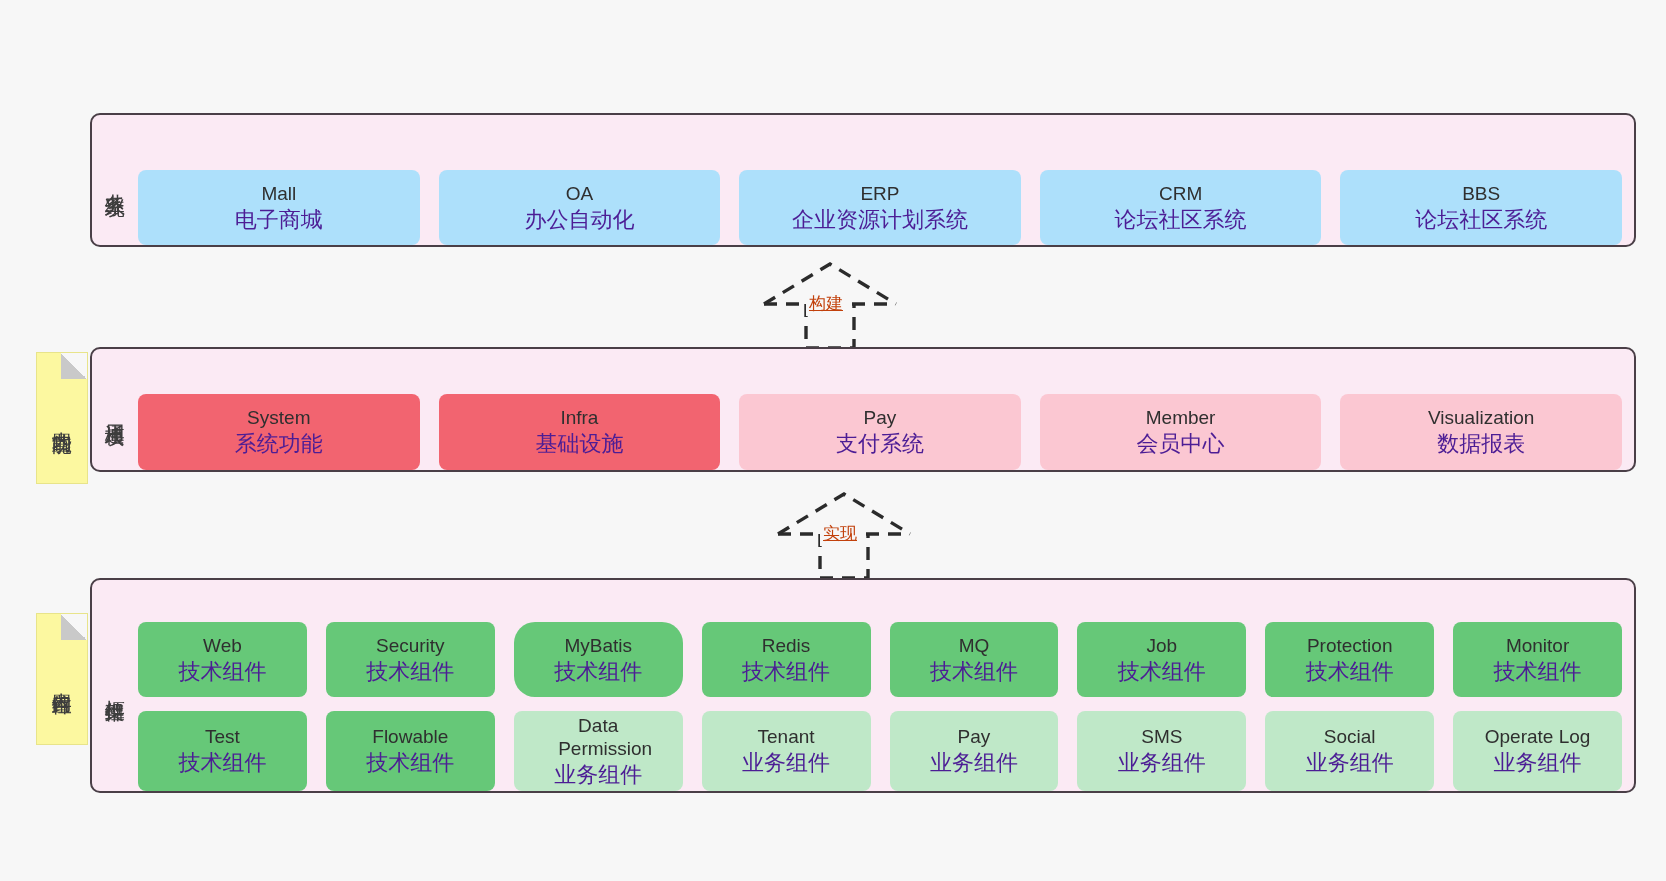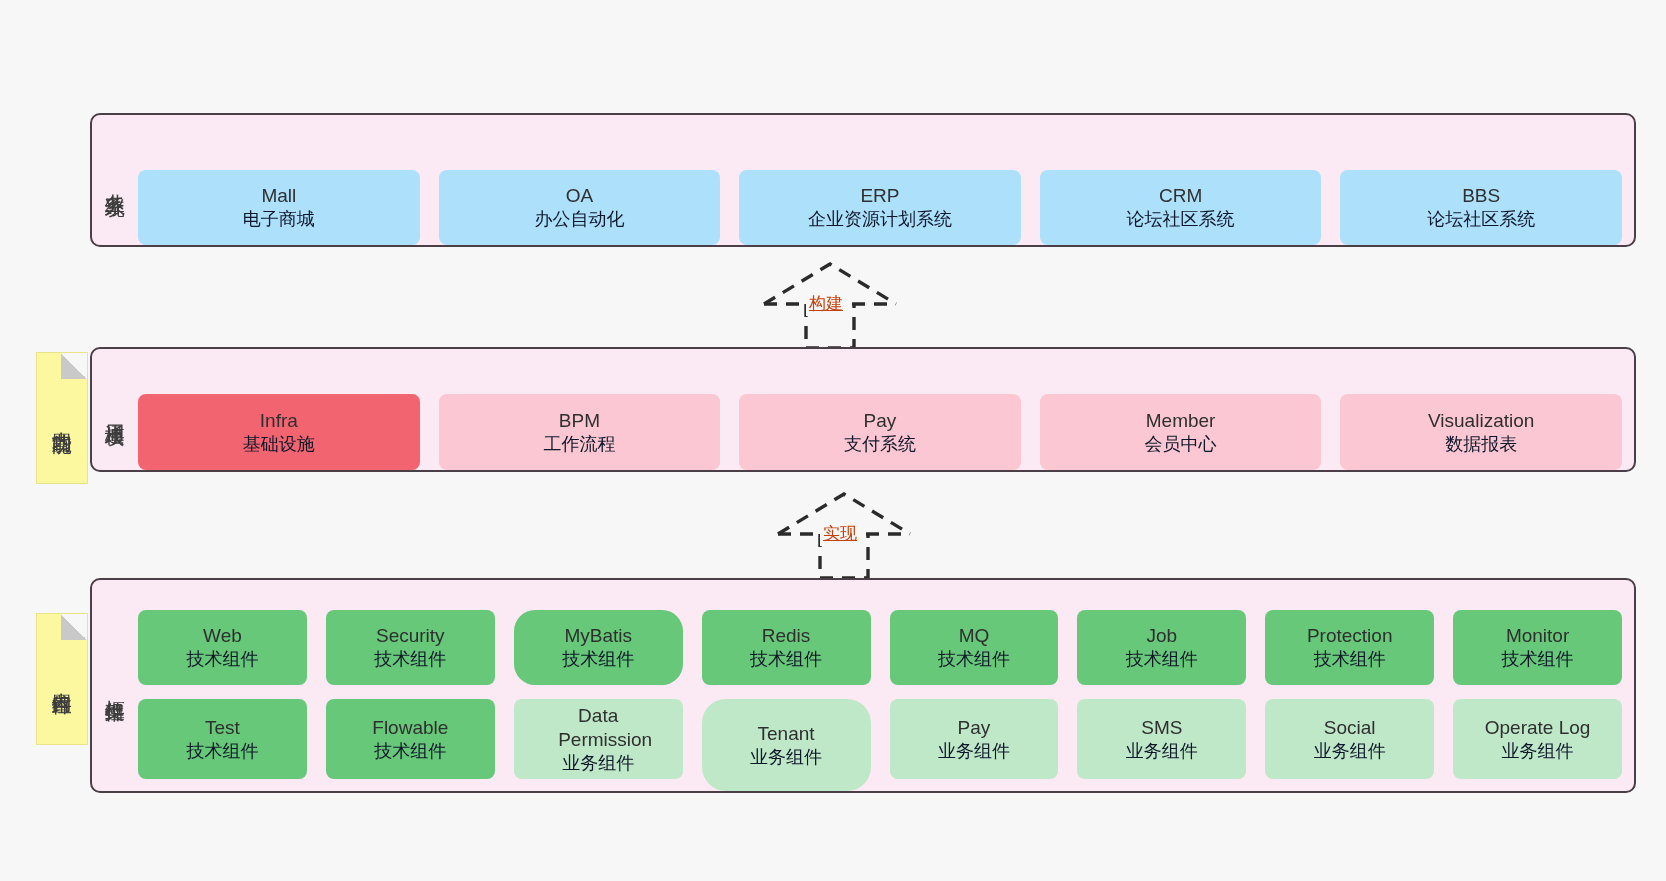--- a/index.html
+++ b/index.html
@@ -71,22 +71,22 @@
     text-align: center;
     box-sizing: border-box;
     padding: 6px 4px;
     line-height: 1.25;
   }
   .card .en {
     font-size: 19px;
     color: #2f2f2f;
   }
   .card .cn {
-    font-size: 18px;
-    color: #0f172a;
+    font-size: 22px;
+    color: #4c1d95;
   }
 
   .c-blue      { background: #ade0fb; }
   .c-red       { background: #f26470; }
   .c-pink      { background: #fbc7d2; }
   .c-green     { background: #66c878; }
   .c-lightgrn  { background: #bfe8c8; }
 
   
   .note {
@@ -175,26 +175,26 @@
   <div class="note" style="left:36px; top:352px; width:52px; height:132px;">
     <div class="fold"></div>
     <span>内置功能</span>
   </div>
 
   <div class="layer" style="left:90px; top:347px; width:1546px; height:125px;">
     <div class="layer-title">通用模块</div>
     <div class="layer-body">
       <div class="row">
         <div class="card c-red" style="height:76px;">
+          <div class="en">System</div>
+          <div class="cn">系统功能</div>
+        </div>
+        <div class="card c-red" style="height:76px;">
           <div class="en">Infra</div>
           <div class="cn">基础设施</div>
-        </div>
-        <div class="card c-pink" style="height:76px;">
-          <div class="en">BPM</div>
-          <div class="cn">工作流程</div>
         </div>
         <div class="card c-pink" style="height:76px;">
           <div class="en">Pay</div>
           <div class="cn">支付系统</div>
         </div>
         <div class="card c-pink" style="height:76px;">
           <div class="en">Member</div>
           <div class="cn">会员中心</div>
         </div>
         <div class="card c-pink" style="height:76px;">
@@ -264,21 +264,21 @@
           <div class="cn">技术组件</div>
         </div>
         <div class="card c-green" style="height:80px;">
           <div class="en">Flowable</div>
           <div class="cn">技术组件</div>
         </div>
         <div class="card c-lightgrn" style="height:80px;">
           <div class="en" style="max-width:80px;">Data Permission</div>
           <div class="cn">业务组件</div>
         </div>
-        <div class="card c-lightgrn" style="height:92px;border-radius:24px;">
+        <div class="card c-lightgrn" style="height:80px;">
           <div class="en">Tenant</div>
           <div class="cn">业务组件</div>
         </div>
         <div class="card c-lightgrn" style="height:80px;">
           <div class="en">Pay</div>
           <div class="cn">业务组件</div>
         </div>
         <div class="card c-lightgrn" style="height:80px;">
           <div class="en">SMS</div>
           <div class="cn">业务组件</div>

